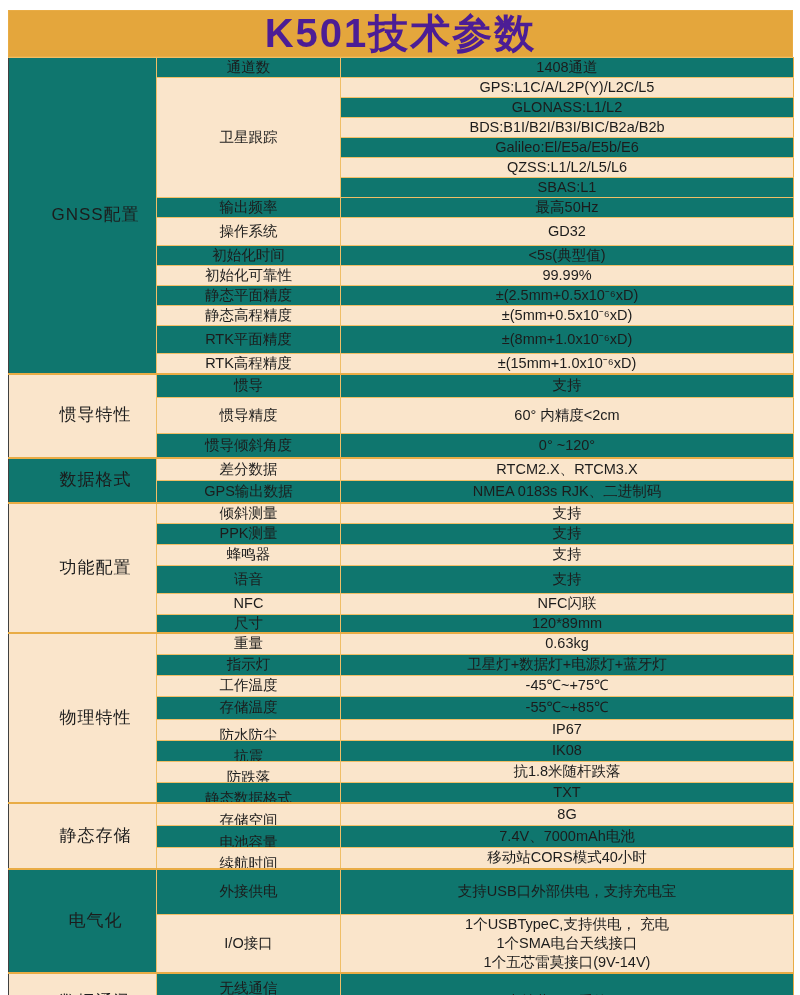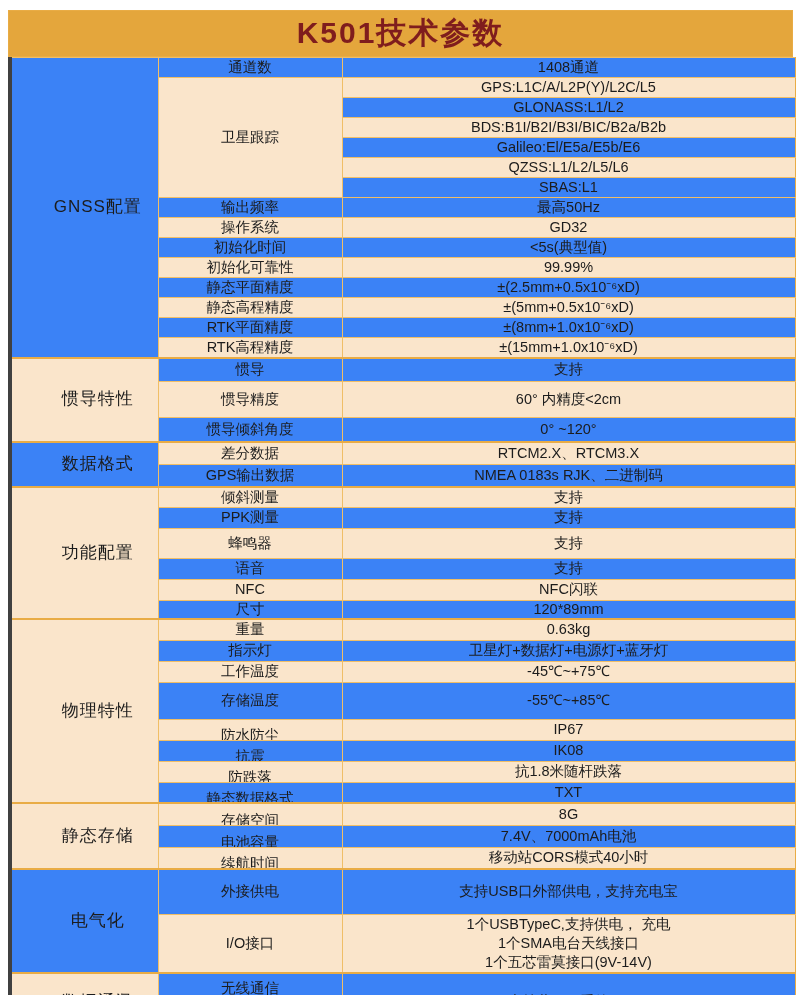--- a/index.html
+++ b/index.html
@@ -5,41 +5,41 @@
   html,body{margin:0;padding:0;background:#ffffff;}
   body{
     width:800px;height:995px;position:relative;
     font-family:"Liberation Sans",sans-serif;color:#1c1c1c;
     -webkit-font-smoothing:antialiased;
   }
   .wrap{position:absolute;left:8px;top:10px;width:785px;}
   .title-bar{
     height:45px;background:#E4A63C;border:1px solid #E9AC45;
     display:flex;align-items:center;justify-content:center;
-    font-size:30px;font-weight:bold;letter-spacing:2px;color:#7f1d1d;
+    font-size:40px;font-weight:bold;letter-spacing:2px;color:#4c1d95;
   }
   table.spec{
     border-collapse:collapse;table-layout:fixed;width:785px;
     border:1px solid #E9AC45;
   }
   col.c-cat{width:148px;}
   col.c-param{width:184px;}
   col.c-val{width:453px;}
   td{
     border:1px solid #F0BE66;
     text-align:center;vertical-align:middle;
     font-size:14.5px;line-height:1.2;
     padding:0 2px;overflow:hidden;
   }
-  td.white{background:#3b82f6;}
+  td.white{background:#0f766e;}
   td.cream{background:#FAE5CB;}
   td.cat{font-size:17px;letter-spacing:1px;}
   td.param{font-size:14.5px;}
   tr.section-start td{border-top:2px solid #E9AC45;}
-  td.cat{border-left:4px solid #404040;padding-left:28px;}
+  td.cat{border-left:1px solid #404040;padding-left:28px;}
   td.val{border-right:1px solid #E9AC45;text-align:center;}
   .shift span{position:relative;top:6px;display:inline-block;}
   .lines div{line-height:19px;}
   .plines div{line-height:24px;padding:2px 0;}
 </style>
 </head>
 <body>
 
 <div class="wrap">
   <div class="title-bar">K501技术参数</div>
@@ -71,41 +71,41 @@
         <tr style="height: 20px;">
           <td class="val cream">QZSS:L1/L2/L5/L6</td>
         </tr>
         <tr style="height: 20px;">
           <td class="val white">SBAS:L1</td>
         </tr>
         <tr style="height: 20px;">
           <td class="param white"><span>输出频率</span></td>
           <td class="val white">最高50Hz</td>
         </tr>
-        <tr style="height: 20px; margin-top: 34px;">
+        <tr style="height: 28px; margin-top: 34px;">
           <td class="param cream"><span>操作系统</span></td>
           <td class="val cream">GD32</td>
         </tr>
         <tr style="height: 20px;">
           <td class="param white"><span>初始化时间</span></td>
           <td class="val white">&lt;5s(典型值)</td>
         </tr>
         <tr style="height: 20px;">
           <td class="param cream"><span>初始化可靠性</span></td>
           <td class="val cream">99.99%</td>
         </tr>
         <tr style="height: 20px;">
           <td class="param white"><span>静态平面精度</span></td>
           <td class="val white">±(2.5mm+0.5x10⁻⁶xD)</td>
         </tr>
         <tr style="height: 20px;">
           <td class="param cream"><span>静态高程精度</span></td>
           <td class="val cream">±(5mm+0.5x10⁻⁶xD)</td>
         </tr>
-        <tr style="height: 20px;">
+        <tr style="height: 28px;">
           <td class="param white"><span>RTK平面精度</span></td>
           <td class="val white">±(8mm+1.0x10⁻⁶xD)</td>
         </tr>
         <tr style="height: 20px;">
           <td class="param cream"><span>RTK高程精度</span></td>
           <td class="val cream">±(15mm+1.0x10⁻⁶xD)</td>
         </tr>
         <tr class="section-start" style="height: 24px;">
           <td class="cat cream" rowspan="3">惯导特性</td>
           <td class="param white"><span>惯导</span></td>
@@ -130,25 +130,25 @@
         </tr>
         <tr class="section-start" style="height: 21px;">
           <td class="cat cream" rowspan="6">功能配置</td>
           <td class="param cream"><span>倾斜测量</span></td>
           <td class="val cream">支持</td>
         </tr>
         <tr style="height: 21px;">
           <td class="param white"><span>PPK测量</span></td>
           <td class="val white">支持</td>
         </tr>
-        <tr style="height: 30px;">
+        <tr style="height: 21px;">
           <td class="param cream"><span>蜂鸣器</span></td>
           <td class="val cream">支持</td>
         </tr>
-        <tr style="height: 21px; font-family: Liberation Serif, serif;">
+        <tr style="height: 28px; font-family: Liberation Serif, serif;">
           <td class="param white"><span>语音</span></td>
           <td class="val white">支持</td>
         </tr>
         <tr style="height: 21px; border-radius: 9px;">
           <td class="param cream"><span>NFC</span></td>
           <td class="val cream">NFC闪联</td>
         </tr>
         <tr style="height: 16px;">
           <td class="param white"><span>尺寸</span></td>
           <td class="val white">120*89mm</td>
@@ -159,21 +159,21 @@
           <td class="val cream">0.63kg</td>
         </tr>
         <tr style="height: 21px;">
           <td class="param white"><span>指示灯</span></td>
           <td class="val white">卫星灯+数据灯+电源灯+蓝牙灯</td>
         </tr>
         <tr style="height: 21px;">
           <td class="param cream"><span>工作温度</span></td>
           <td class="val cream">-45℃~+75℃</td>
         </tr>
-        <tr style="height: 37px;">
+        <tr style="height: 23px;">
           <td class="param white"><span>存储温度</span></td>
           <td class="val white">-55℃~+85℃</td>
         </tr>
         <tr style="height: 21px; border-radius: 10px;">
           <td class="param cream shift"><span>防水防尘</span></td>
           <td class="val cream">IP67</td>
         </tr>
         <tr style="height: 21px;">
           <td class="param white shift"><span>抗震</span></td>
           <td class="val white">IK08</td>

